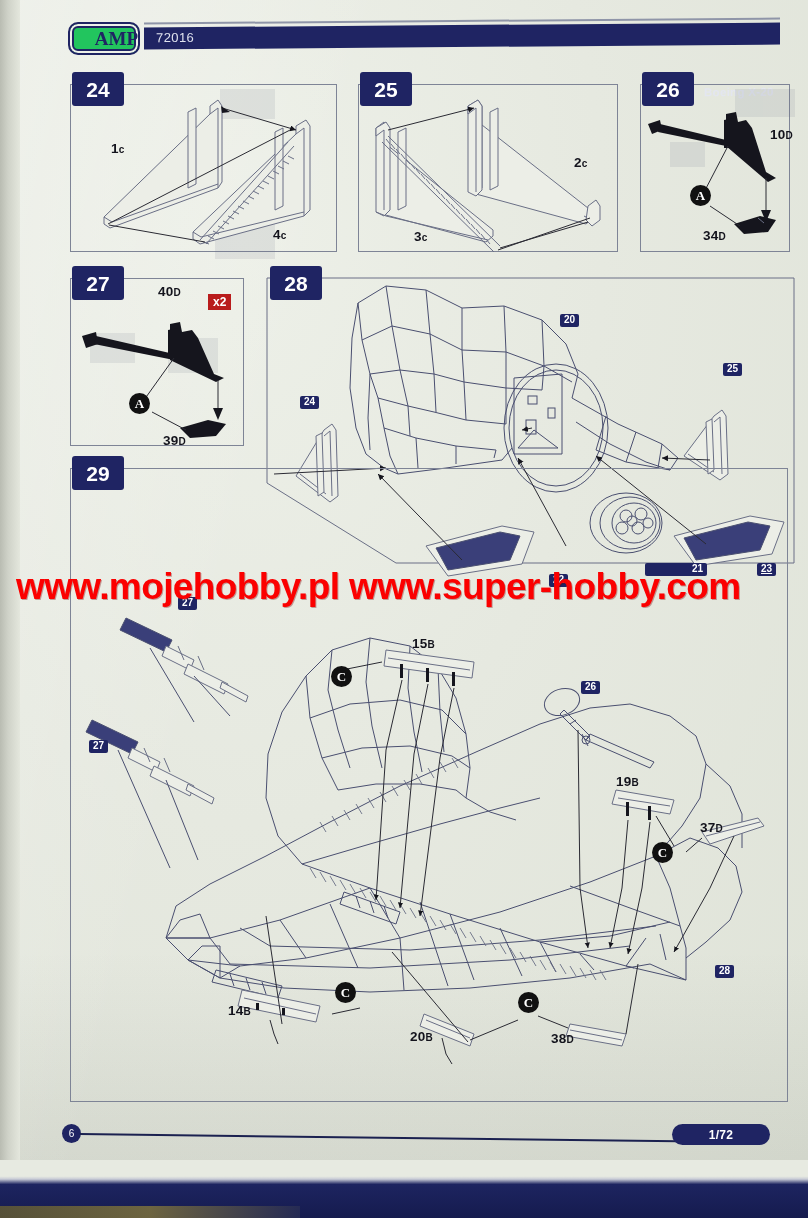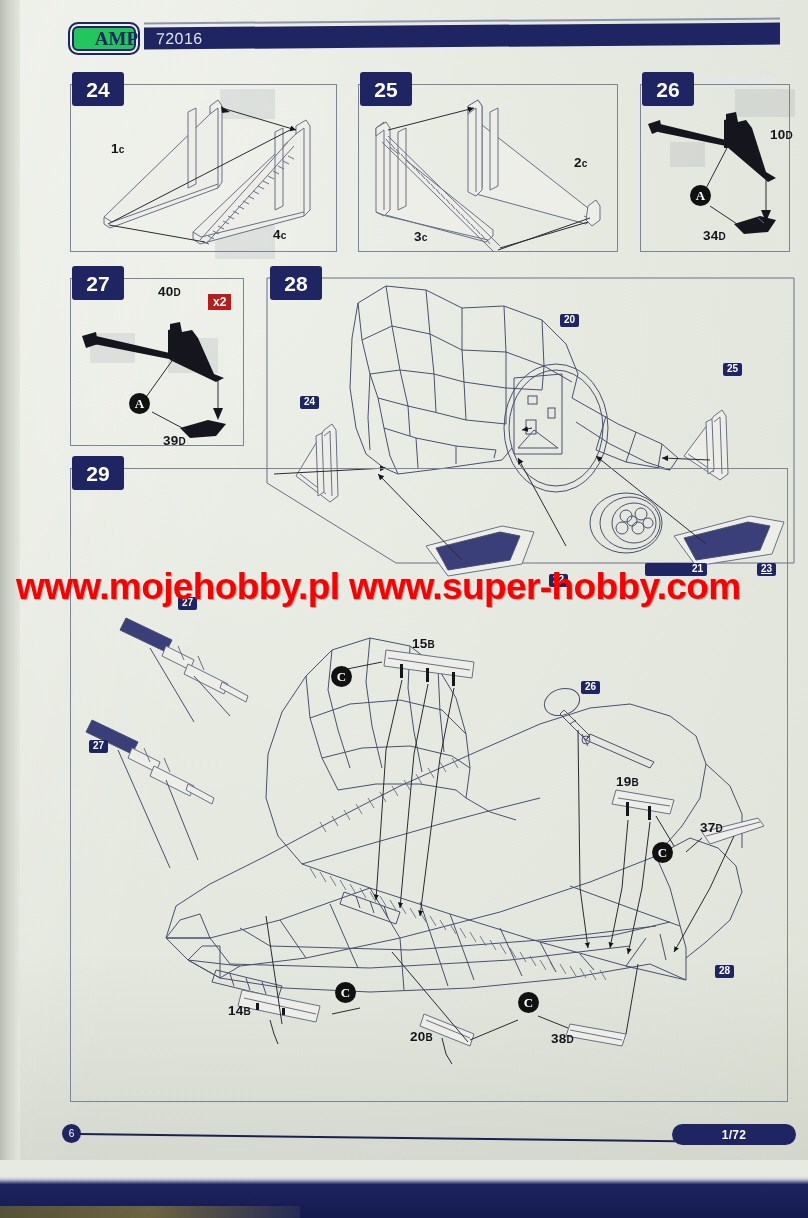--- a/index.html
+++ b/index.html
@@ -48,25 +48,25 @@
     position:absolute;left:0;top:0;width:68px;height:29px;
     border:2px solid #1f2463;border-radius:10px;background:#22c55e;
     box-shadow:inset 0 0 0 2px #eef1e9, inset 0 0 0 4px #1f2463;
     display:flex;align-items:center;justify-content:flex-end;
   }
   .logo span{
     font-family:"Liberation Serif",serif;font-weight:bold;font-size:19px;
     color:#1f2463;letter-spacing:0px;
   }
   .kitno{
-    position:absolute;left:88px;top:8px;color:#dfe2ee;font-size:16px;
+    position:absolute;left:88px;top:8px;color:#dfe2ee;font-size:13px;
     letter-spacing:.4px;transform:skewY(-0.45deg);
   }
   .modelname{
-    position:absolute;right:6px;top:14px;color:#e3e6f0;font-size:11.5px;
+    position:absolute;right:6px;top:26px;color:#e3e6f0;font-size:11.5px;
     font-weight:bold;letter-spacing:.3px;transform:skewY(-0.45deg);margin-top:38px;
   }
 
   
   .panel{position:absolute;border:1px solid #7e8496;background:transparent;}
   .stepnum{
     position:absolute;background:#1f2463;color:#fff;
     font-weight:bold;font-size:20px;line-height:1;
     display:flex;align-items:center;justify-content:center;
     border-radius:3px;z-index:6;
@@ -105,21 +105,21 @@
   
   .pgnum{
     position:absolute;left:62px;top:1124px;width:19px;height:19px;border-radius:50%;
     background:#1f2463;color:#fff;font-size:10px;display:flex;align-items:center;justify-content:center;
   }
   .footline{
     position:absolute;left:80px;top:1133px;width:598px;height:2px;background:#1b2150;
     transform:rotate(0.7deg);transform-origin:left center;
   }
   .scale{
-    position:absolute;left:672px;top:1124px;width:124px;height:21px;border-radius:11px;
+    position:absolute;left:672px;top:1124px;width:98px;height:21px;border-radius:11px;
     background:#1f2463;color:#fff;font-size:12px;font-weight:bold;
     display:flex;align-items:center;justify-content:center;letter-spacing:.3px;
   }
   svg{position:absolute;left:0;top:0;overflow:visible;}
   .ln{fill:none;stroke:#6a6f86;stroke-width:1;}
   .ln2{fill:none;stroke:#4a4f70;stroke-width:1;}
   .lnk{fill:none;stroke:#2a2a33;stroke-width:1;}
   .fillw{fill:#eceee7;stroke:#6a6f86;stroke-width:1;}
   .fillb{fill:#3a3f79;stroke:#4a4f70;stroke-width:1;}
   .blk{fill:#15151d;}

